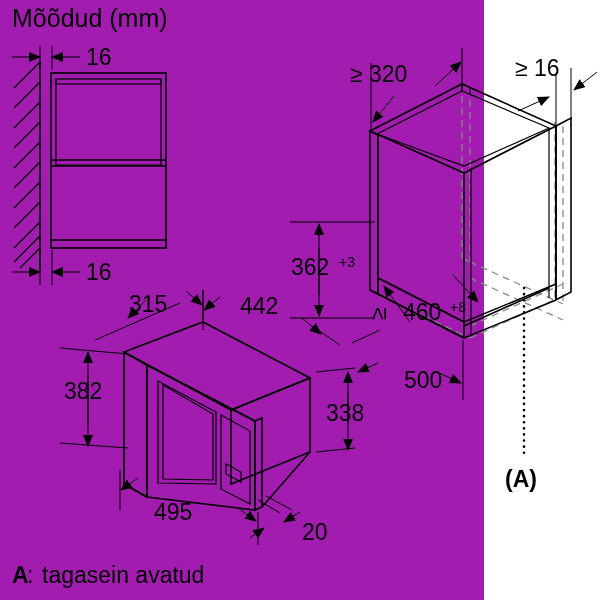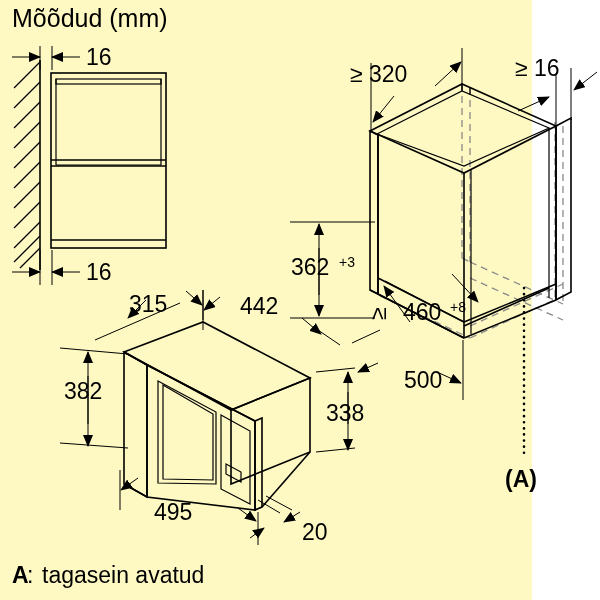--- a/index.html
+++ b/index.html
@@ -10,23 +10,23 @@
   }
   body {
     width: 600px;
     height: 600px;
     font-family: "Liberation Sans", sans-serif;
     color: #000000;
     overflow: hidden;
   }
   #stage {
     position: relative;
-    width: 532px;
+    width: 484px;
     height: 600px;
-    background: #fef9c3;
+    background: #a21caf;
   }
   #drawing {
     position: absolute;
     left: 0;
     top: 0;
     width: 600px;
     height: 600px;
   }
   .dim-text {
     font-family: "Liberation Sans", sans-serif;

